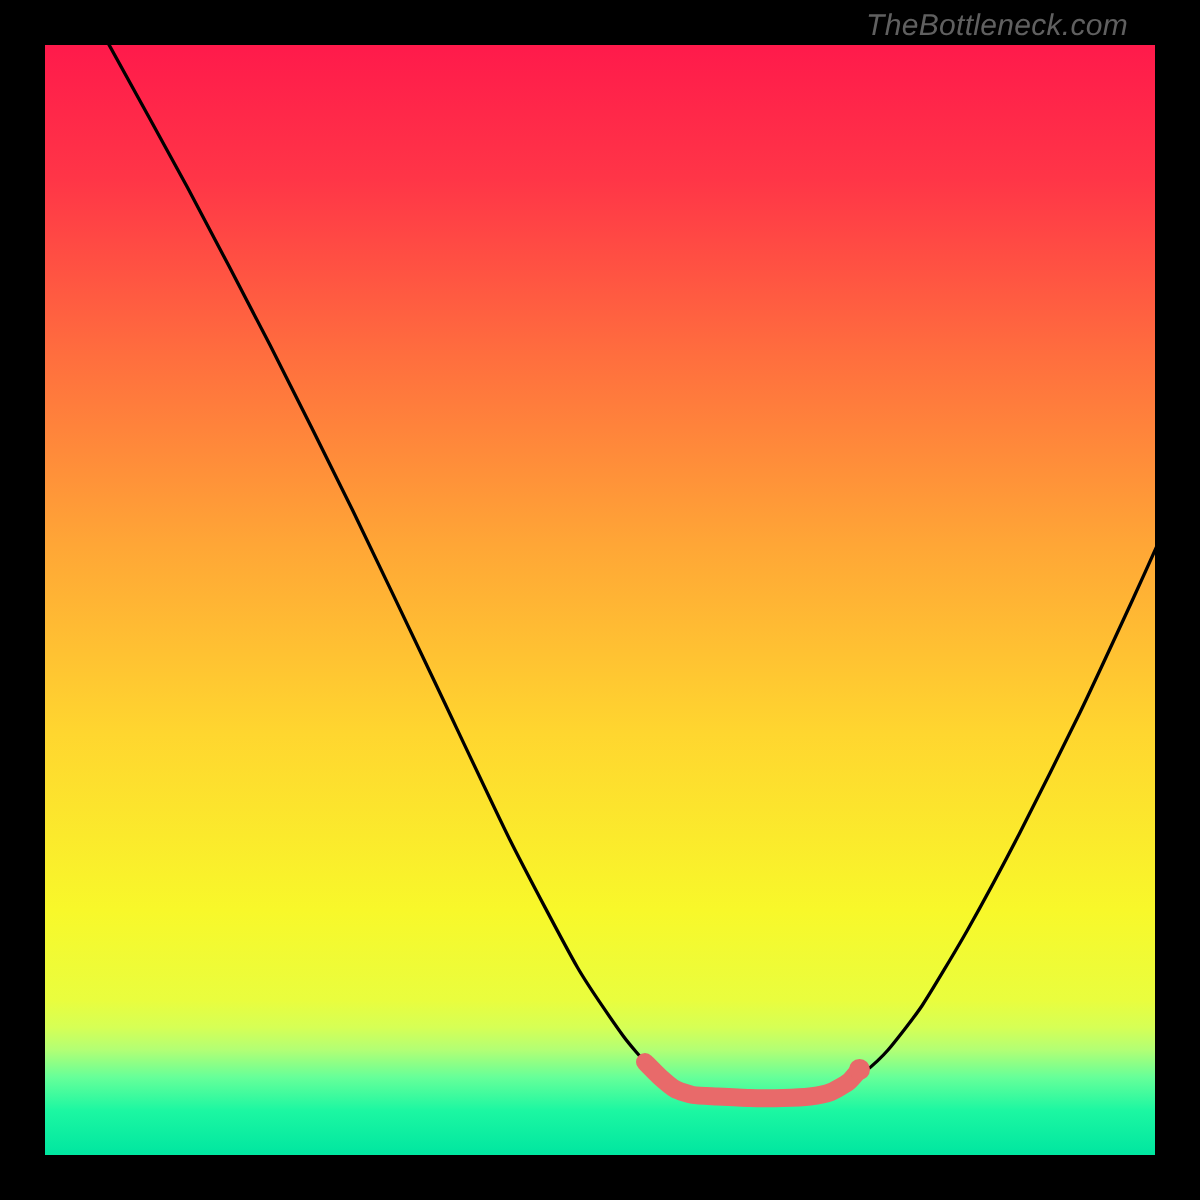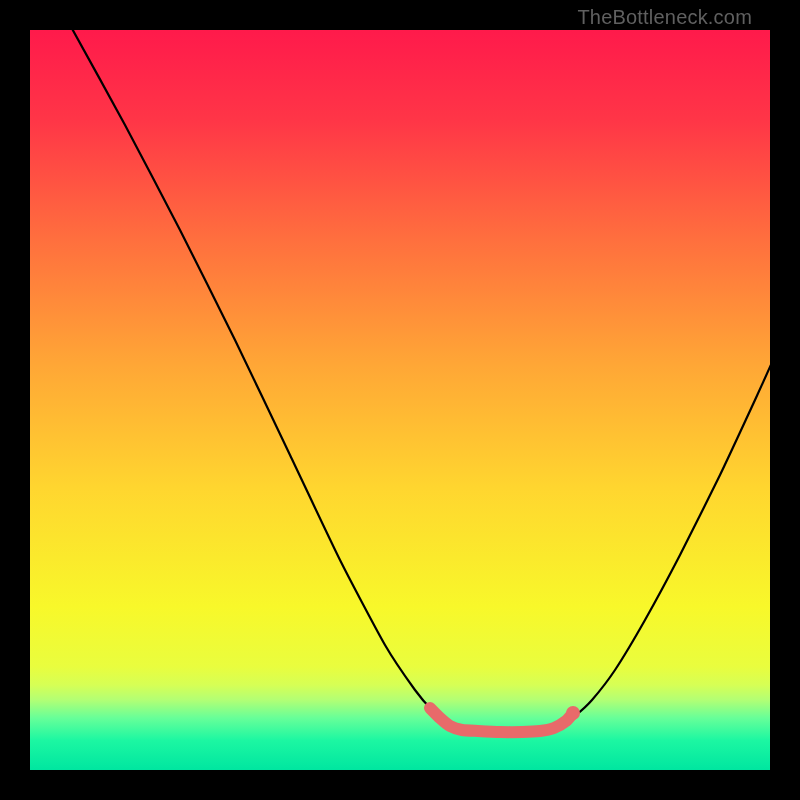--- a/index.html
+++ b/index.html
@@ -9,20 +9,21 @@
     height: 800px;
     overflow: hidden;
     background: #000;
     font-family: Arial, Helvetica, sans-serif;
   }
   .stage {
     position: relative;
     width: 764px;
     height: 800px;
     background: #000;
+    font-style: italic;
   }
   .watermark {
     position: absolute;
     top: 6px;
     right: 12px;
     font-size: 20px;
     font-weight: 500;
     color: #606060;
     letter-spacing: 0.2px;
     z-index: 5;

